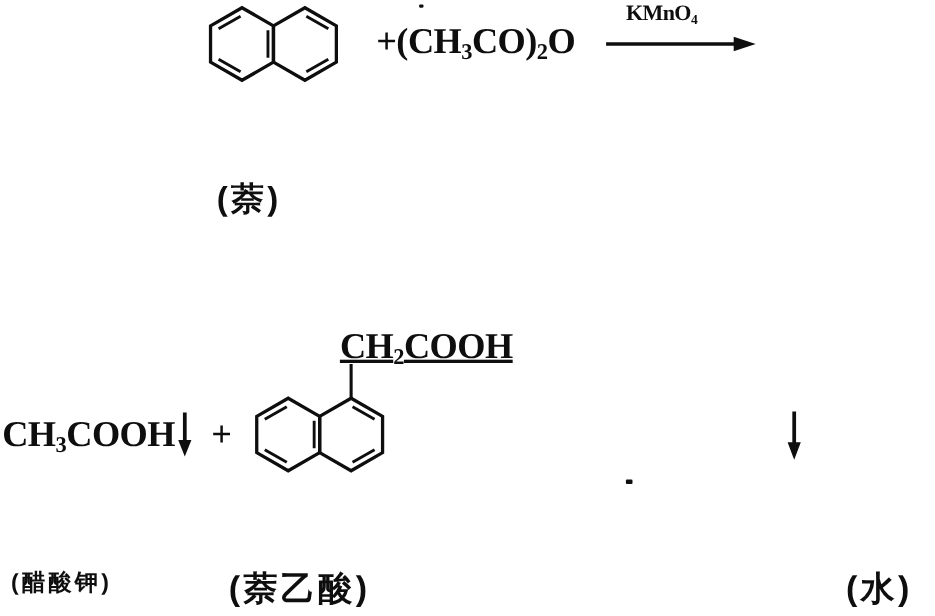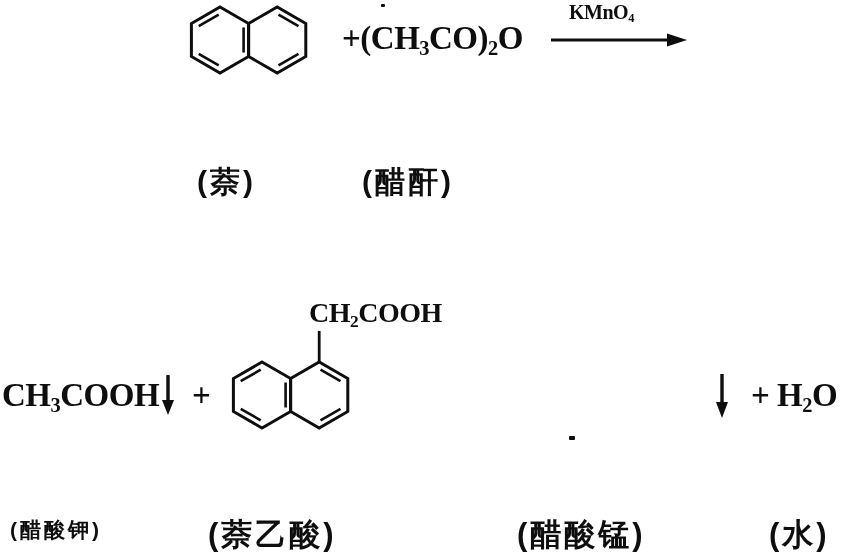--- a/index.html
+++ b/index.html
@@ -8,21 +8,21 @@
     overflow:hidden;color:#0e0e0e;
     font-family:"Liberation Serif","DejaVu Serif",serif;
   }
   .formula{
     position:absolute;font-size:33px;font-weight:bold;line-height:1;
     white-space:nowrap;letter-spacing:-0.5px;color:#0e0e0e;
     font-family:"Liberation Serif","DejaVu Serif",serif;
   }
   .formula .s{font-size:0.62em;vertical-align:-0.28em;}
   .small{font-size:20px;}
-  .mid{font-size:28px;}
+  .mid{font-size:33px;text-decoration:underline;}
   .cjk{
     position:absolute;font-size:30px;font-weight:bold;line-height:1;
     white-space:nowrap;letter-spacing:3px;color:#0e0e0e;
     font-family:"Liberation Sans","DejaVu Sans",sans-serif;
   }
   svg{position:absolute;display:block;}
   svg line, svg polygon[fill="none"], svg path{stroke:#0e0e0e;}
   .dot{position:absolute;background:#0e0e0e;border-radius:1px;}
 </style>
 </head>
@@ -42,21 +42,20 @@
 
   <div class="formula" style="left:342px;top:22px"><span>+(</span><span>CH</span><span class="s">3</span><span>CO)</span><span class="s">2</span><span>O</span></div>
 
   <div class="formula small" style="left:569px;top:2px"><span>KMnO</span><span class="s">4</span></div>
   <svg style="left:550px;top:30px" width="142" height="20" viewBox="0 0 142 20">
     <line x1="1" y1="10" x2="120" y2="10" stroke-width="3"></line>
     <polygon points="117,3.5 117,16.5 137,10" fill="#0e0e0e" stroke="none"></polygon>
   </svg>
 
   <div class="cjk" style="left:197px;top:167px">(萘)</div>
-  <div class="cjk" style="left:362px;top:167px">(醋酐)</div>
 
   <div class="formula" style="left:2px;top:379px"><span>CH</span><span class="s">3</span><span>COOH</span></div>
   <svg style="left:159px;top:374px" width="18" height="42" viewBox="0 0 18 42">
     <line x1="9" y1="1" x2="9" y2="28" stroke-width="3.4"></line>
     <polygon points="3,26 15,26 9,41" fill="#0e0e0e" stroke="none"></polygon>
   </svg>
   <div class="formula" style="left:192px;top:379px">+</div>
 
   <div class="formula mid" style="left:309px;top:299px"><span>CH</span><span class="s">2</span><span>COOH</span></div>
 
@@ -68,23 +67,21 @@
     <line x1="13.7" y1="88.8" x2="33.7" y2="100.3" stroke-width="2.6"></line>
     <line x1="58.6" y1="62.5" x2="58.6" y2="87.5" stroke-width="2.6"></line>
     <line x1="93.5" y1="49.7" x2="113.5" y2="61.2" stroke-width="2.6"></line>
     <line x1="113.5" y1="88.8" x2="93.5" y2="100.3" stroke-width="2.6"></line>
   </svg>
 
   <svg style="left:713px;top:373px" width="18" height="46" viewBox="0 0 18 46">
     <line x1="9" y1="1" x2="9" y2="31" stroke-width="3.4"></line>
     <polygon points="3,29 15,29 9,45" fill="#0e0e0e" stroke="none"></polygon>
   </svg>
-  <div class="formula" style="left:751px;top:379px"><span>+ H</span><span class="s">2</span><span>O</span></div>
 
   <div class="dot" style="left:569px;top:436px;width:6px;height:4px"></div>
   <div class="dot" style="left:381px;top:4px;width:4px;height:3px"></div>
 
   <div class="cjk" style="left:10px;top:519px;font-size:21px">(醋酸钾)</div>
   <div class="cjk" style="left:208px;top:519px;font-size:31px">(萘乙酸)</div>
-  <div class="cjk" style="left:517px;top:519px;font-size:31px">(醋酸锰)</div>
   <div class="cjk" style="left:769px;top:519px;font-size:31px">(水)</div>
 
 </div>
 
 </body></html>

